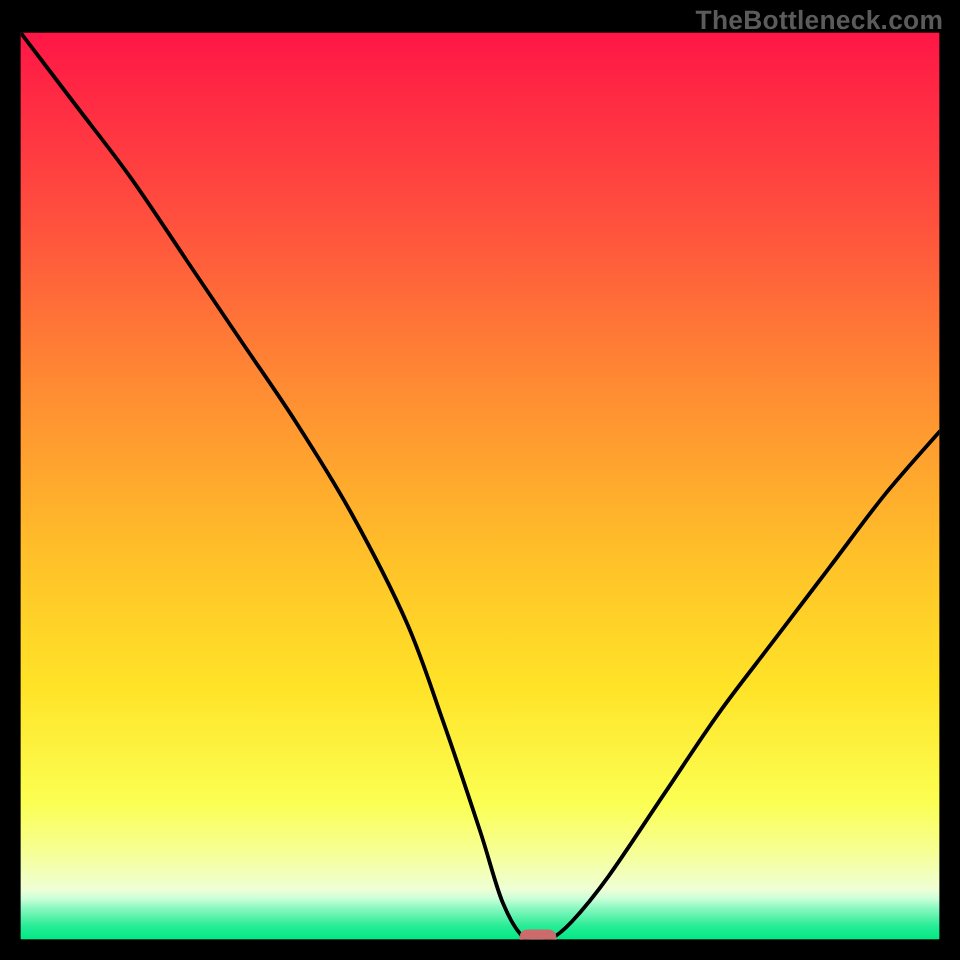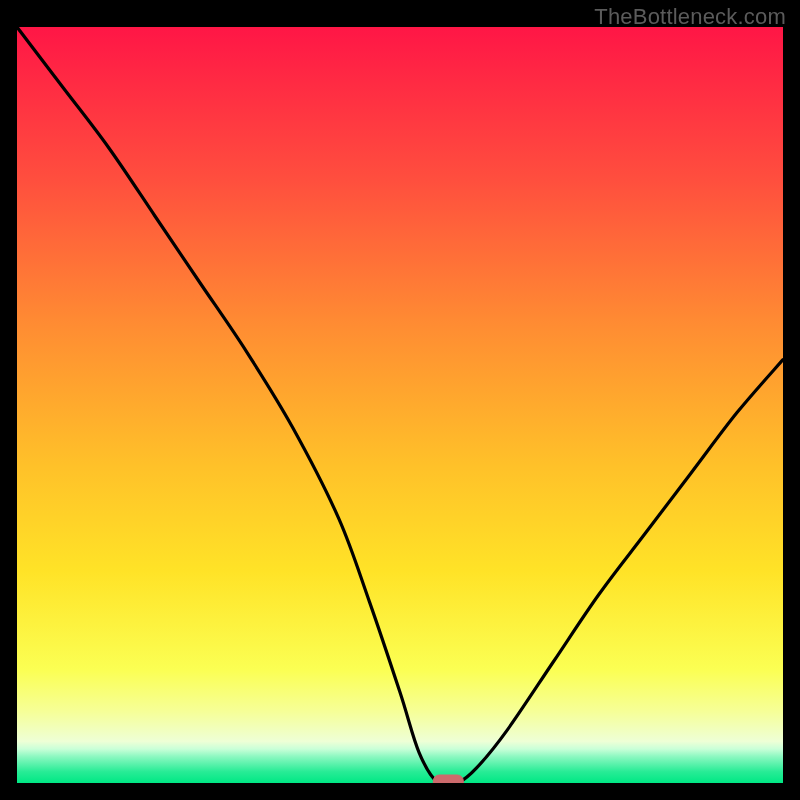--- a/index.html
+++ b/index.html
@@ -16,21 +16,21 @@
     width: 800px;
     height: 800px;
     background: #000;
   }
   .watermark {
     position: absolute;
     top: 4px;
     right: 14px;
     color: #5b5b5b;
     font-size: 22px;
-    font-weight: 400;
+    font-weight: 700;
     letter-spacing: 0.2px;
     user-select: none;
   }
   .plot {
     position: absolute;
     left: 17px;
     top: 27px;
     width: 766px;
     height: 756px;
   }

